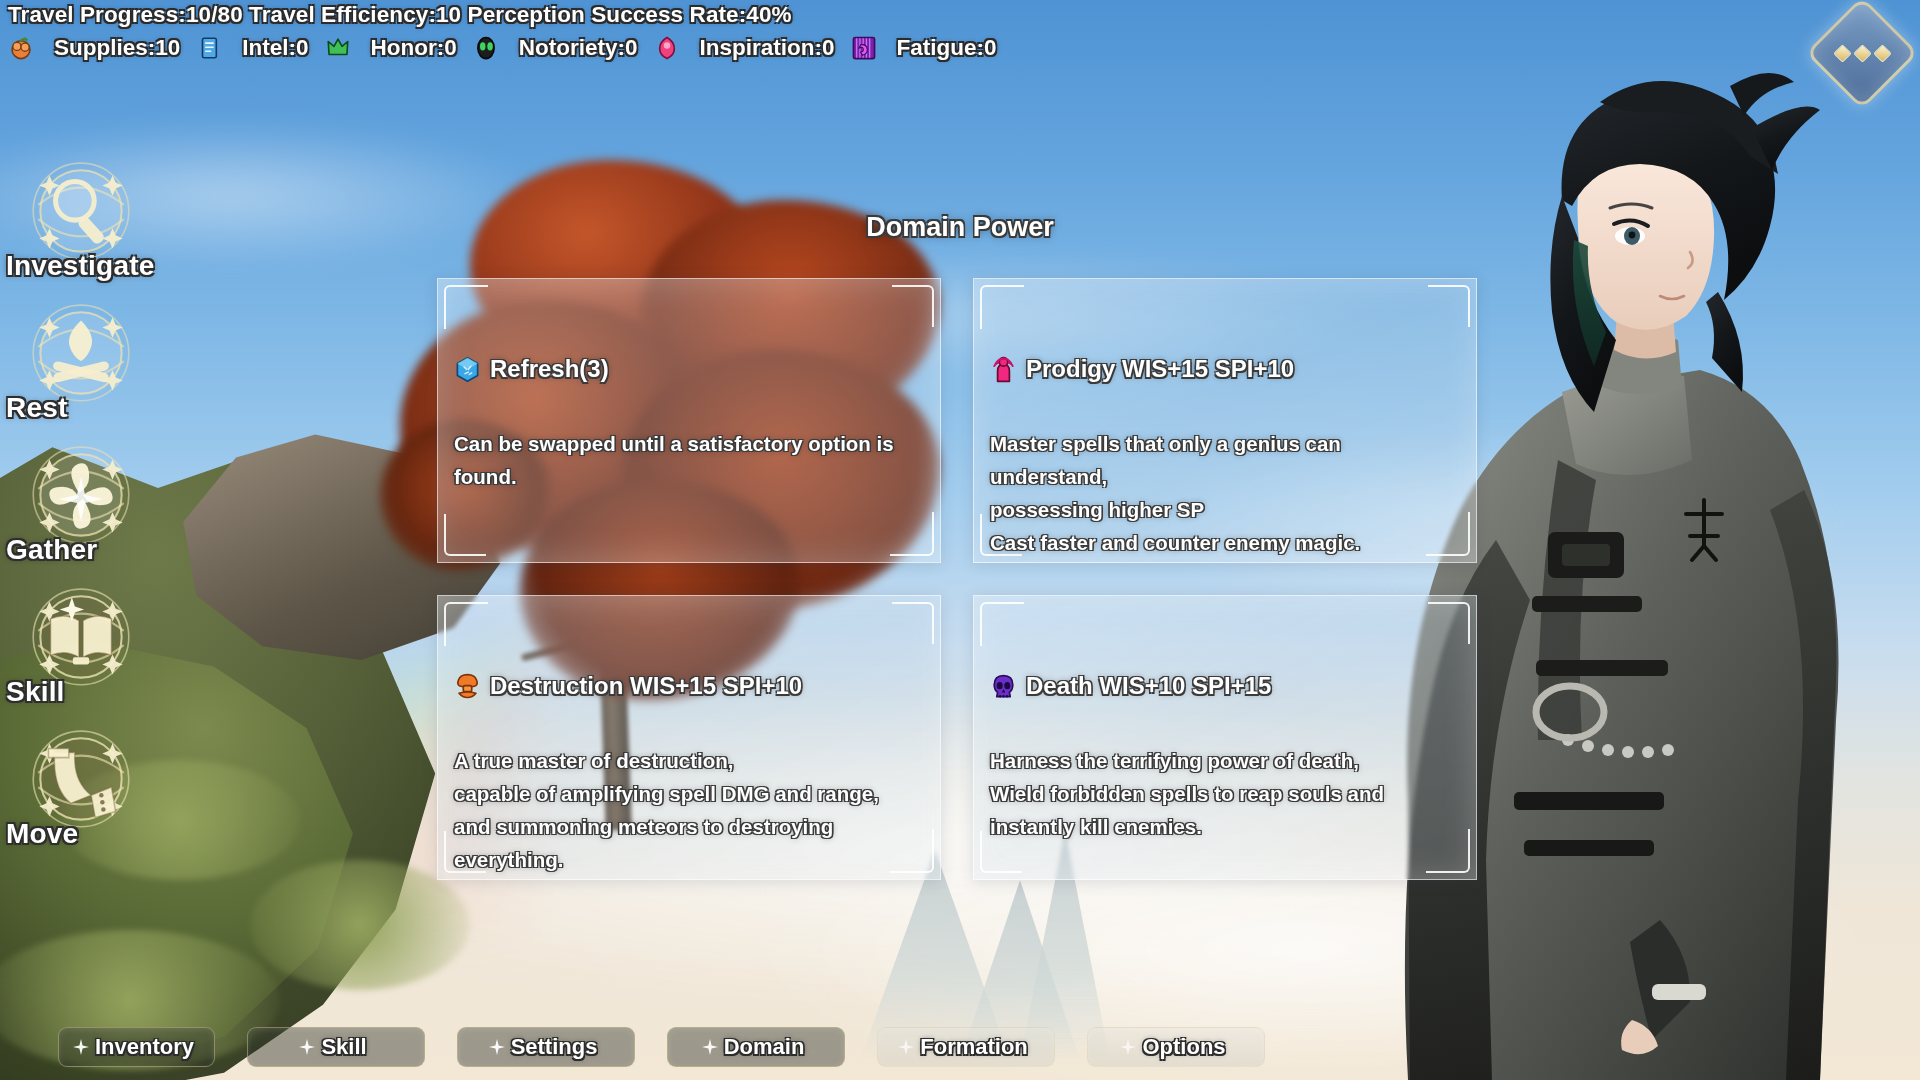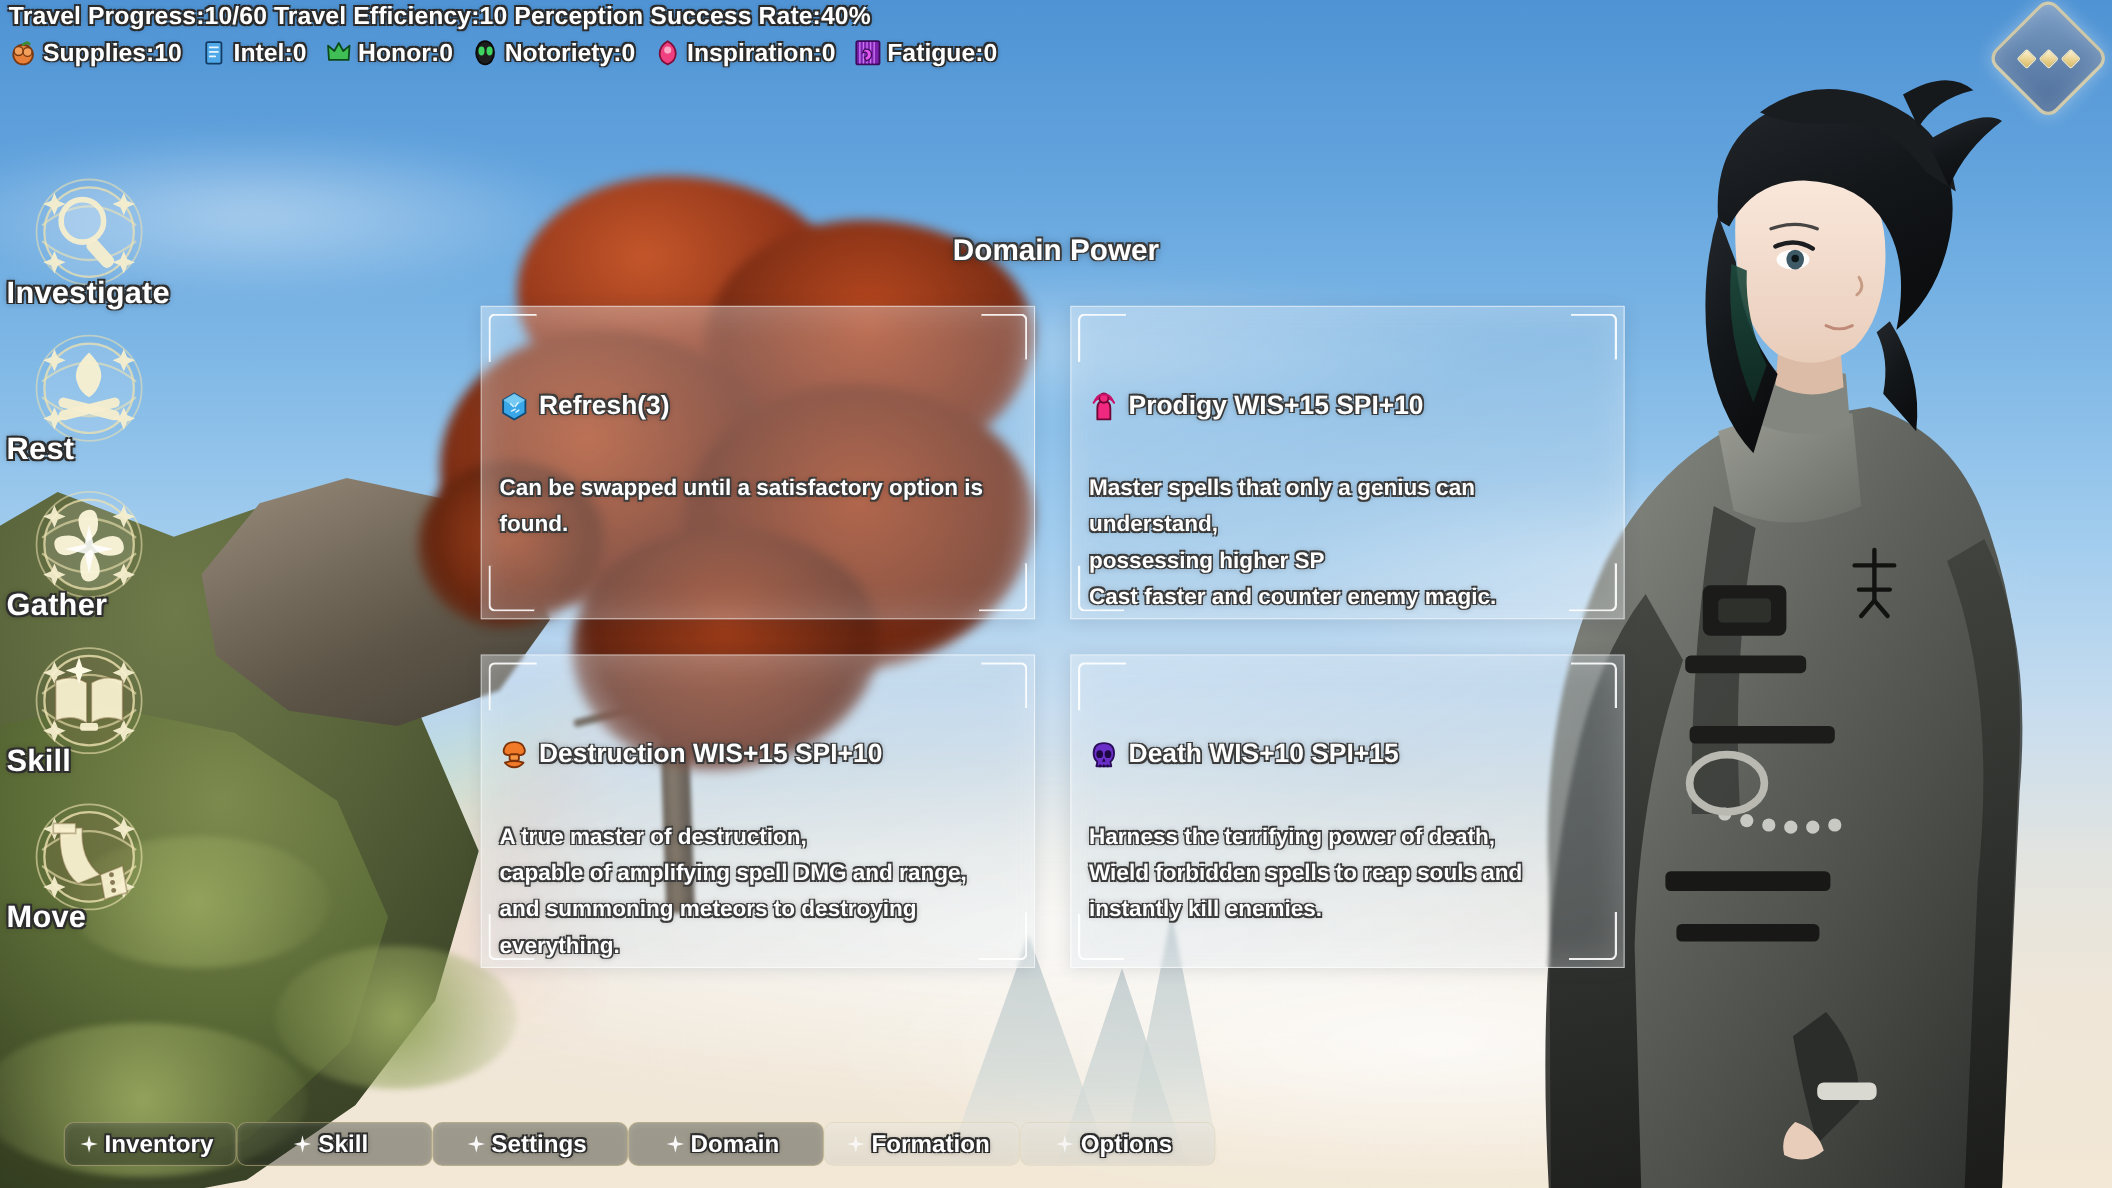--- a/index.html
+++ b/index.html
@@ -108,21 +108,21 @@
     text-shadow:-1.6px -1.6px 0 #2b2b2b, 1.6px -1.6px 0 #2b2b2b, -1.6px 1.6px 0 #2b2b2b,
                 1.6px 1.6px 0 #2b2b2b, 0 0 5px rgba(0,0,0,.6);
     white-space:nowrap;
   }
   .hud-line2 {
     position:absolute; left:8px; top:35px;
     display:flex; align-items:center; gap:0;
     white-space:nowrap;
   }
   .res {
-    display:flex; align-items:center; gap:5px; margin-right:16px; pointer-events:auto;
+    display:flex; align-items:center; gap:20px; margin-right:16px; pointer-events:auto;
   }
   .res-label {
     font-size:22.5px; font-weight:bold; color:#ffffff;
     text-shadow:-1.6px -1.6px 0 #2b2b2b, 1.6px -1.6px 0 #2b2b2b, -1.6px 1.6px 0 #2b2b2b,
                 1.6px 1.6px 0 #2b2b2b, 0 0 5px rgba(0,0,0,.6);
   }
   .res-ico { width:26px; height:26px; flex:none; display:block; }
 
   
   .diamond-btn {
@@ -217,21 +217,21 @@
   }
   .card-desc .ln { display:block; }
 
   
   .card.refresh .card-head { top:76px; }
   .card.refresh .card-desc { top:148px; }
 
   
   .bottom-bar {
     position:absolute; left:0; bottom:6px; width:100%; height:54px;
-    display:flex; padding-left:58px; z-index:42;
+    display:flex; align-items:center; padding-left:58px; gap:32px; z-index:42;
   }
   .bbtn {
     position:relative; height:40px; min-width:152px; padding:0 20px 0 14px;
     display:flex; align-items:center; justify-content:center; gap:6px;
     border-radius:9px; cursor:pointer;
     background:linear-gradient(180deg, rgba(56,62,52,.46), rgba(28,32,26,.40));
     border:1.5px solid rgba(206,190,138,.55);
     box-shadow:inset 0 1px 6px rgba(255,255,255,.12);
   }
   .bbtn .spark { flex:none; width:16px; height:16px; opacity:.95; }
@@ -367,21 +367,21 @@
       </g>
 
       <path d="M360 880 Q392 916 390 962 L352 1000 Q338 950 330 902 Z" fill="#2b2d2a"></path>
       <path d="M332 980 Q352 986 358 1006 Q342 1020 322 1010 Q318 992 332 980 Z" fill="#e9cdbb"></path>
       <rect x="352" y="944" width="54" height="16" rx="6" fill="#d9d9d2"></rect>
     </svg>
   </div>
 </div>
 
 <div class="top-hud">
-  <div class="hud-line1">Travel Progress:10/60 Travel Efficiency:10 Perception Success Rate:40%</div>
+  <div class="hud-line1">Travel Progress:10/80 Travel Efficiency:10 Perception Success Rate:40%</div>
   <div class="hud-line2">
 
     <div class="res">
       <svg class="res-ico" viewBox="0 0 32 32">
         <circle cx="16" cy="18" r="11" fill="#e8803a" stroke="#7a3b12" stroke-width="2"></circle>
         <circle cx="11" cy="14" r="5" fill="#f2a05c" stroke="#7a3b12" stroke-width="1.6"></circle>
         <circle cx="21" cy="15" r="5" fill="#f2a05c" stroke="#7a3b12" stroke-width="1.6"></circle>
         <path d="M16 7 q4 -4 7 -1" stroke="#3f8a34" stroke-width="3" fill="none" stroke-linecap="round"></path>
       </svg>
       <span class="res-label">Supplies:10</span>

